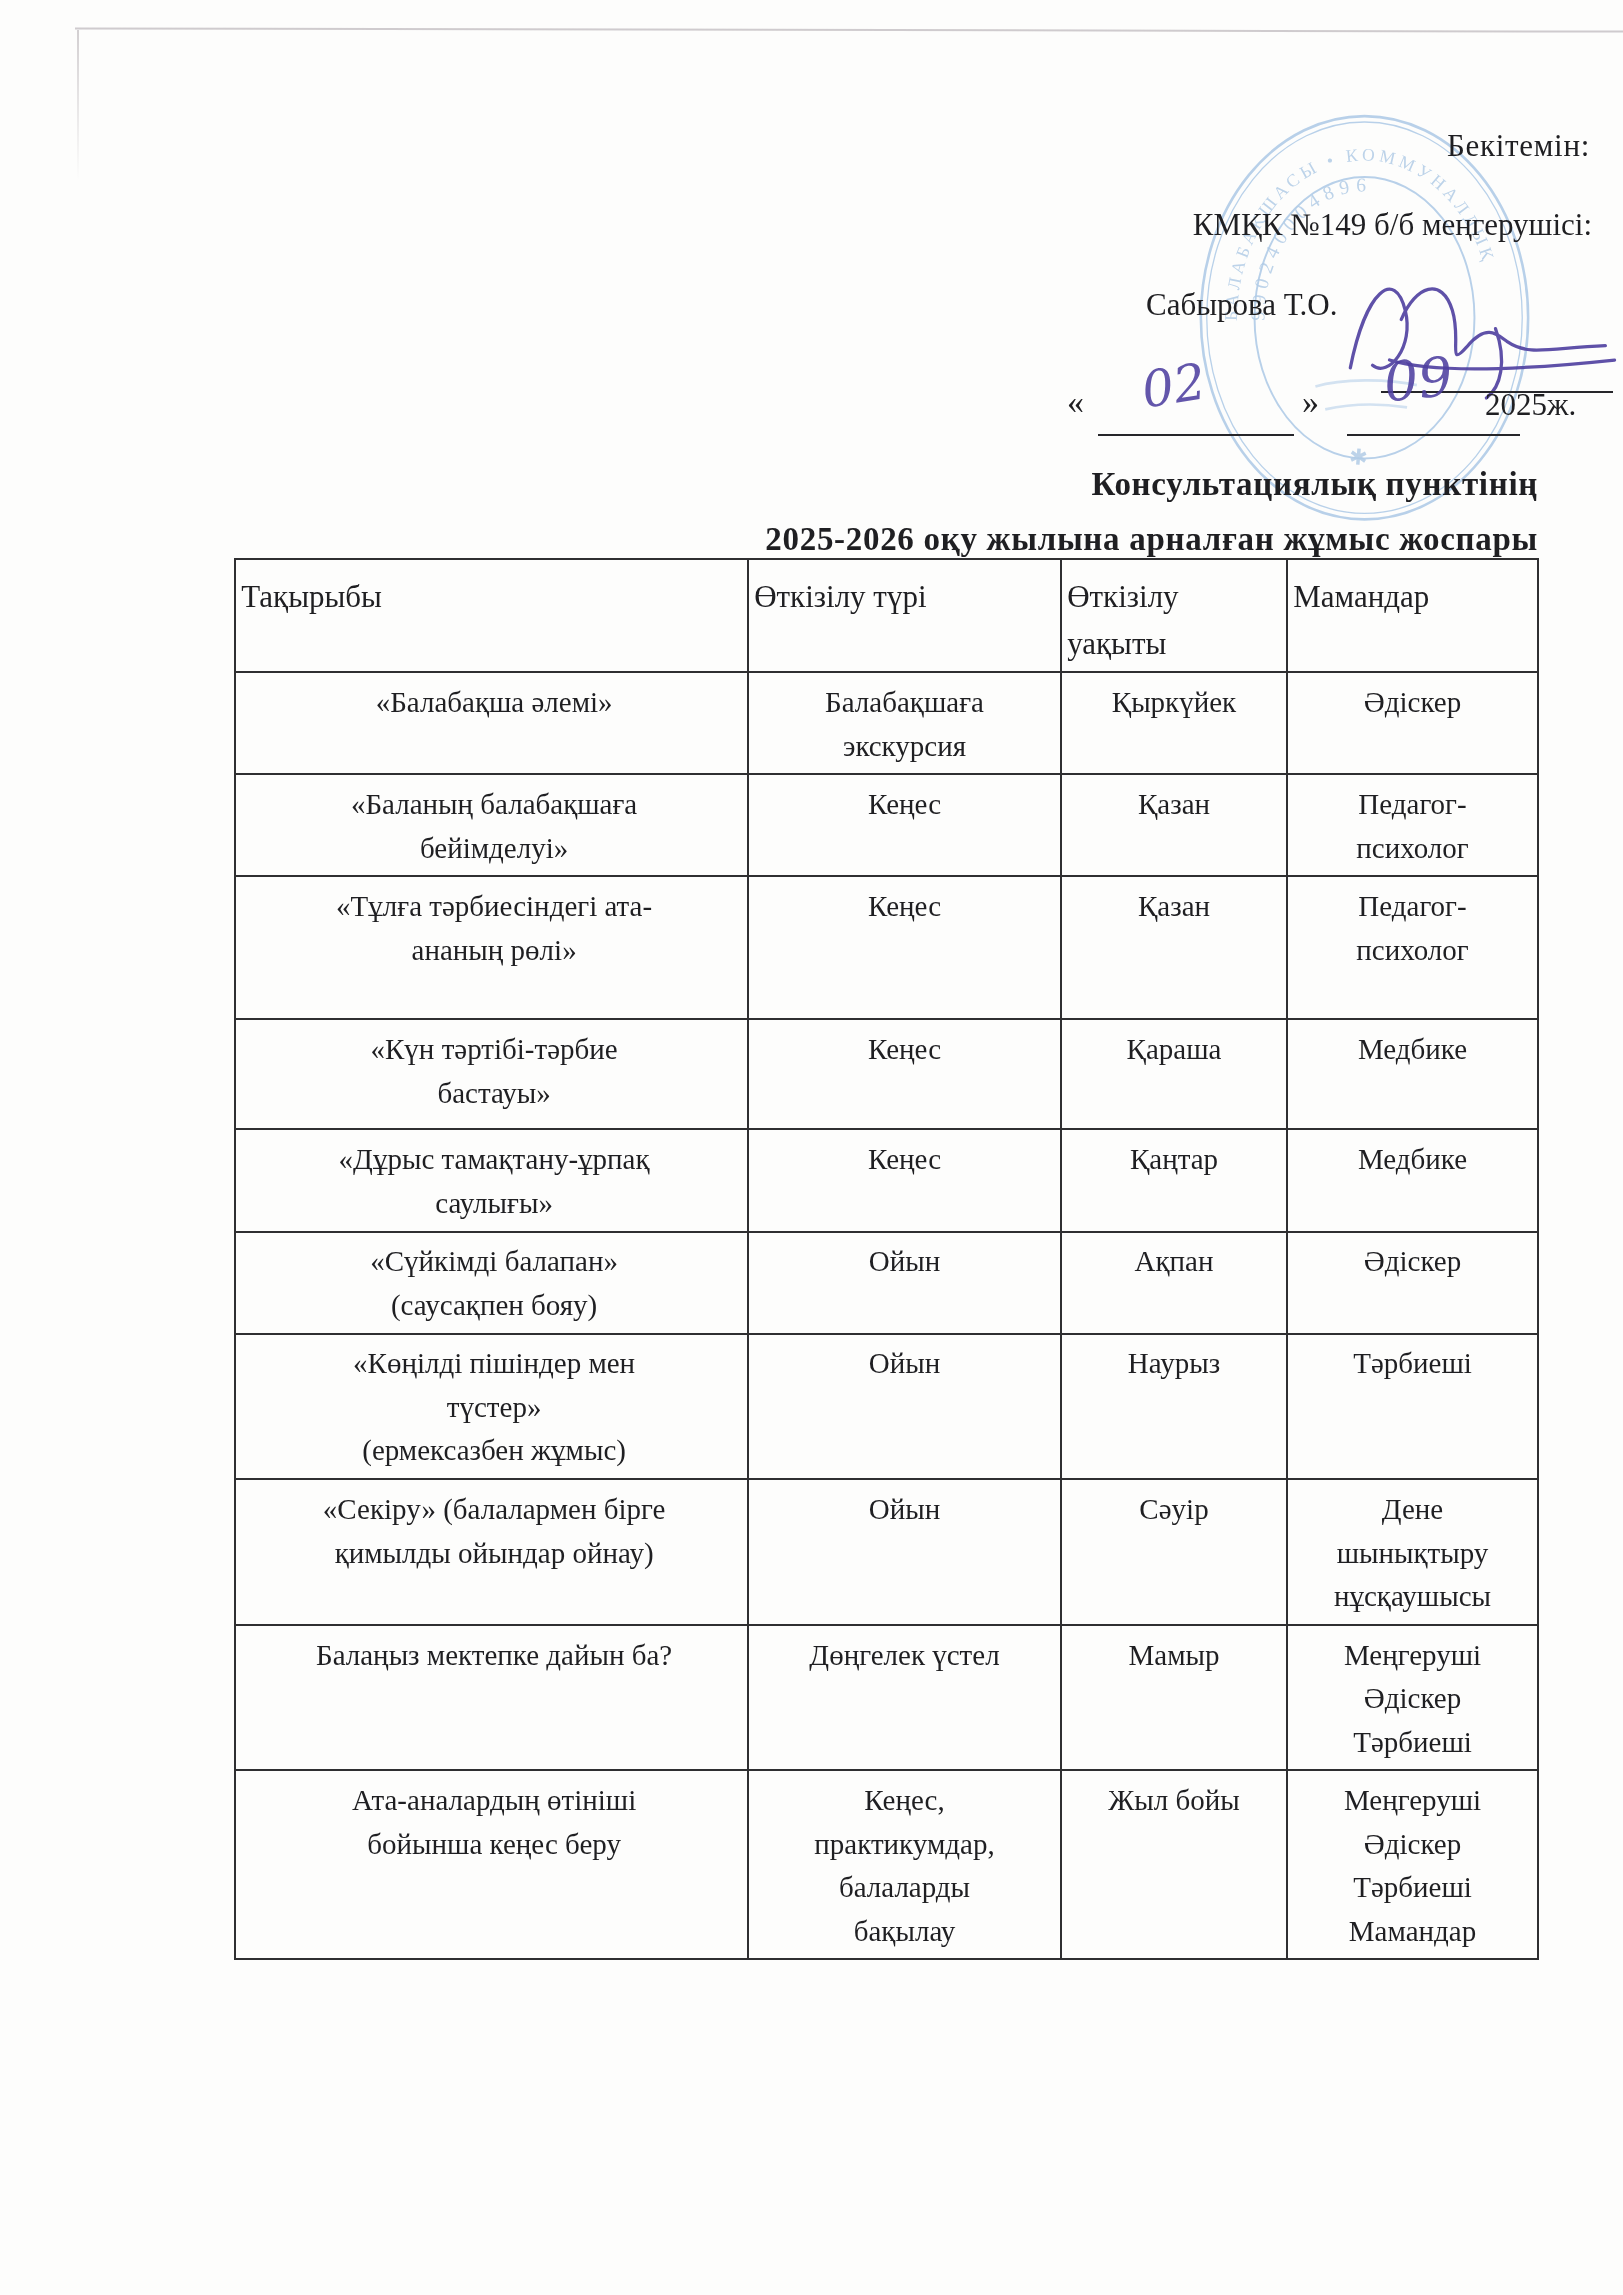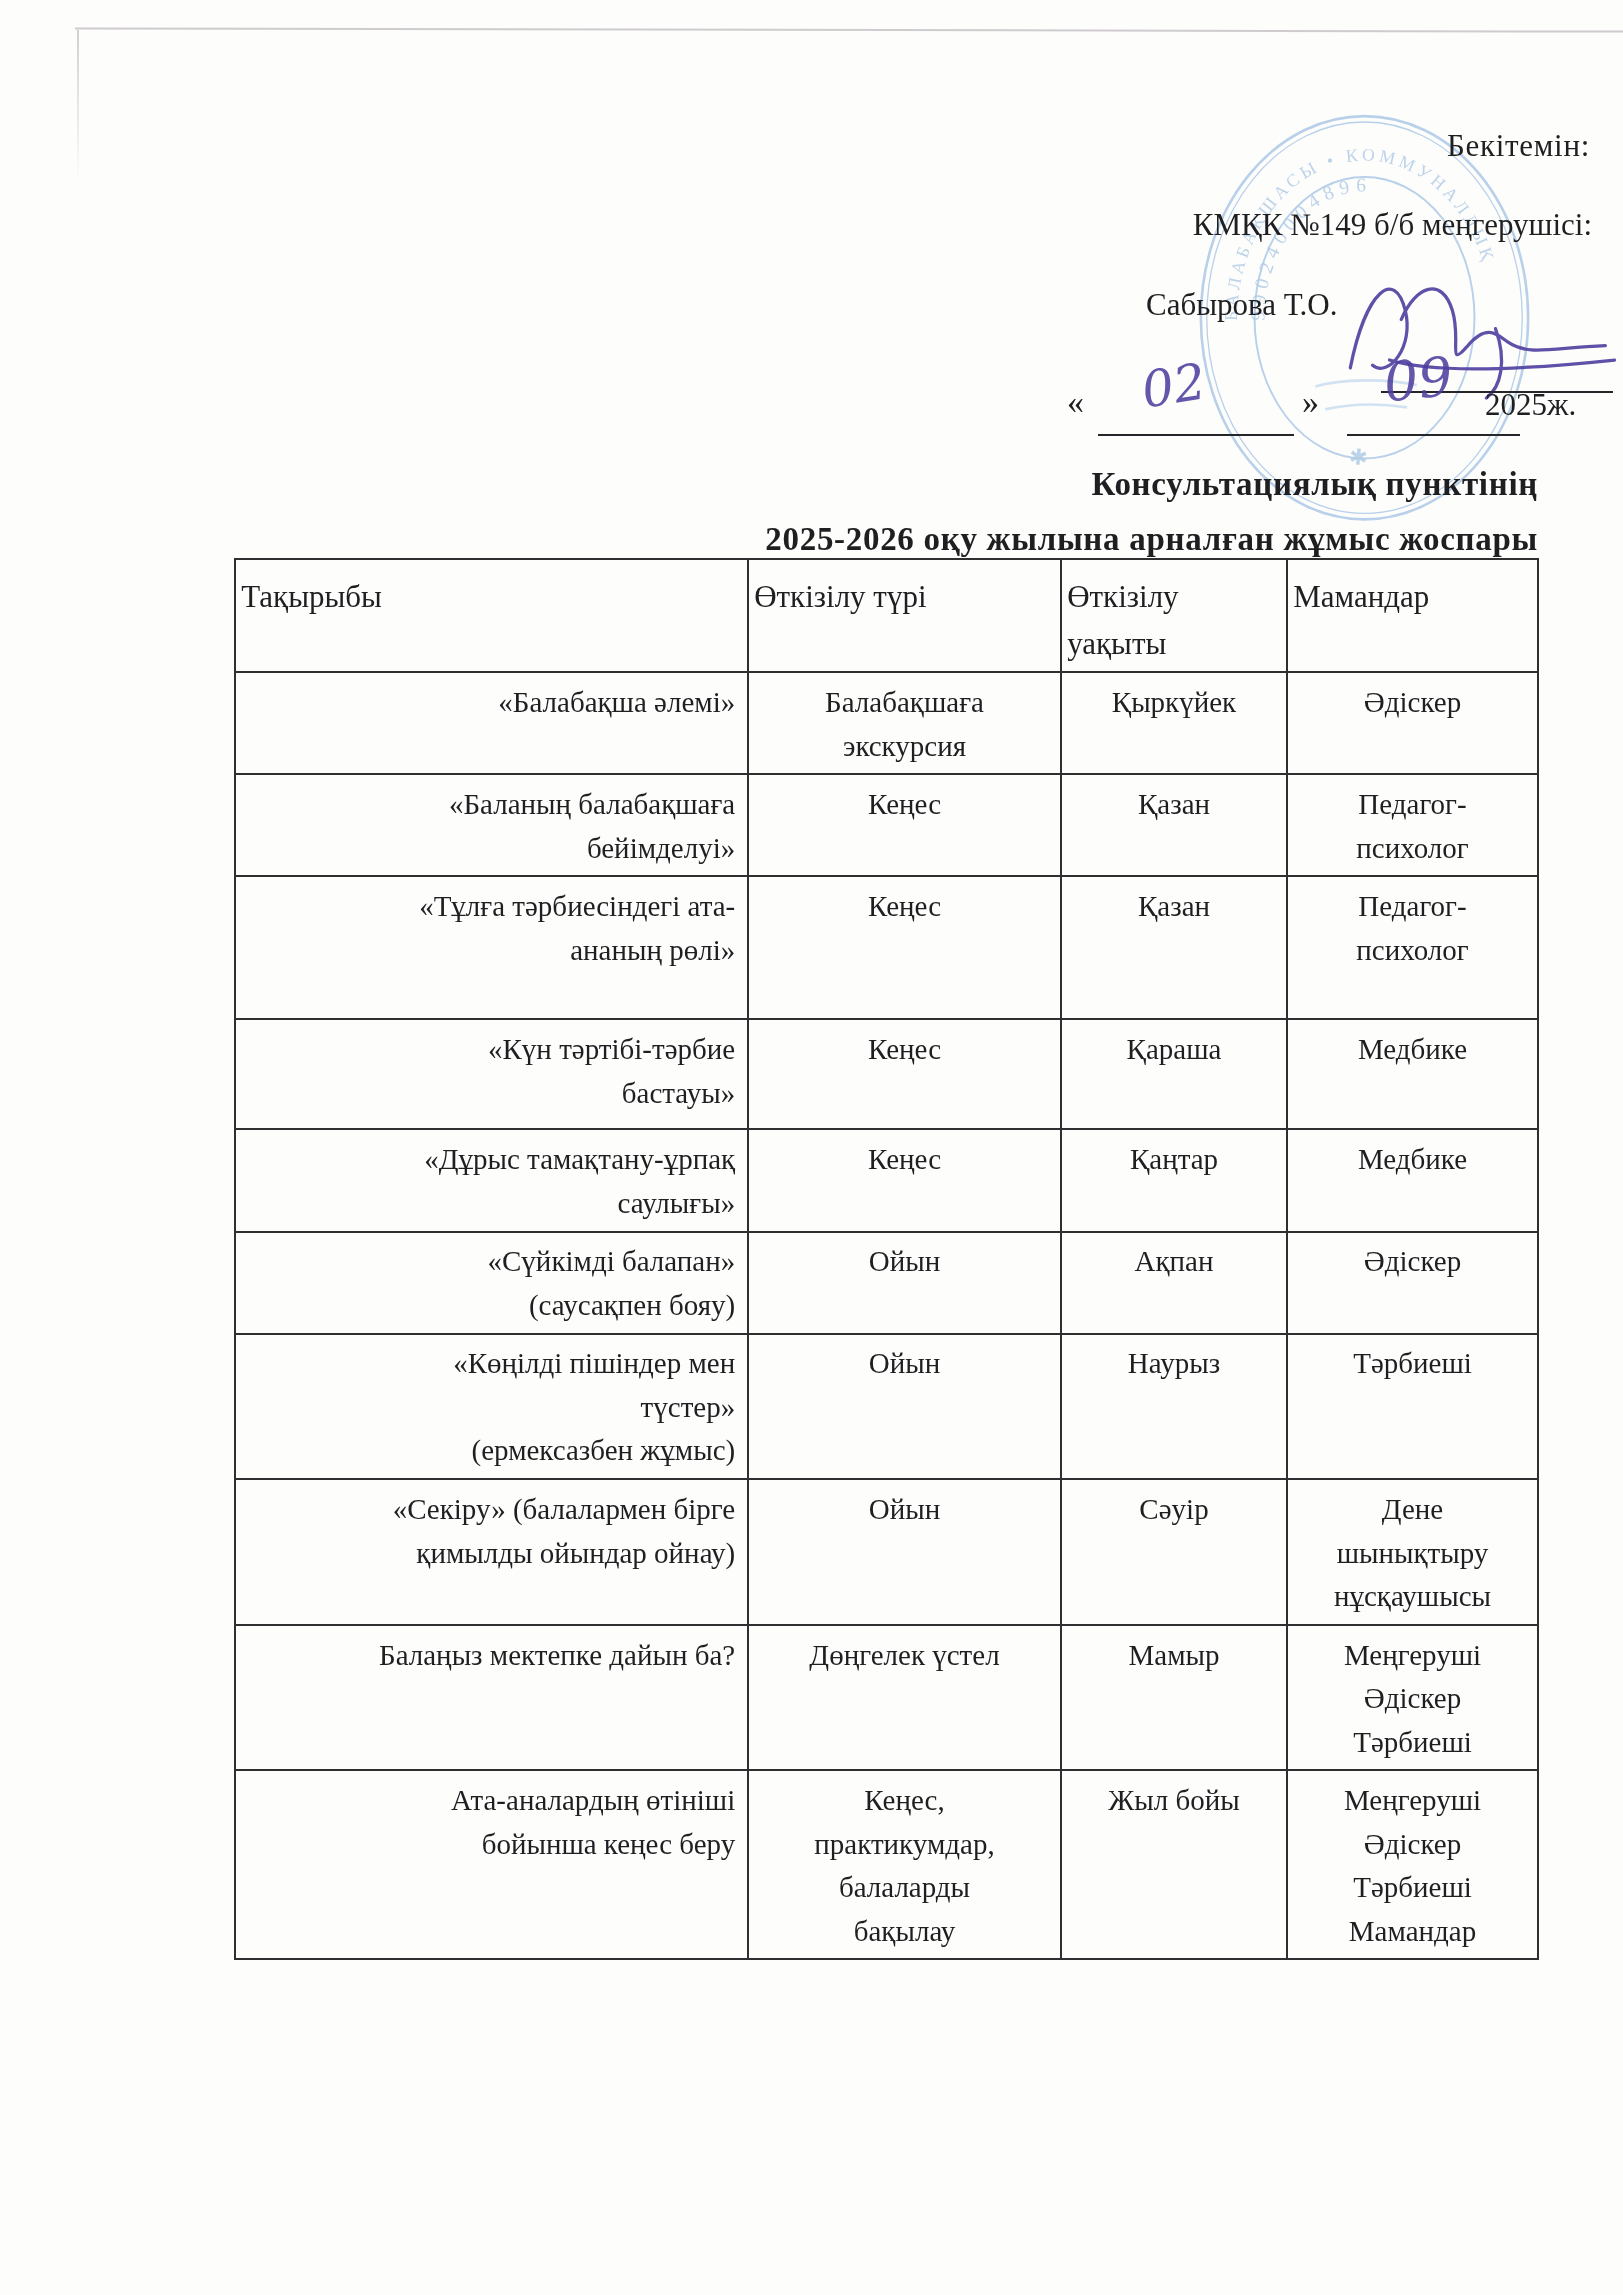--- a/index.html
+++ b/index.html
@@ -49,21 +49,21 @@
     border:2.6px solid #2b2b2d;}
   table.plan th,table.plan td{
     border:2px solid #2f2f31;
     vertical-align:top;
     font-size:29px;
     line-height:1.5;
     white-space:pre-line;
     overflow:hidden;
   }
   table.plan th{font-weight:normal;text-align:left;padding:14.4px 5.2px 3.9px 5.2px;font-size:31px;}
-  td.c-topic{text-align:right;padding:7.9px 11.8px 5.2px 17px;font-family:Liberation Serif, serif;}
+  td.c-topic{text-align:center;padding:7.9px 11.8px 5.2px 17px;font-family:Liberation Serif, serif;}
   td.c-mid{text-align:center;padding:7.9px 5.2px 5.2px 5.2px;}
   tr.rh-head{height:88px;} tr.rh-0{height:90px;} tr.rh-1{height:88px;padding-left:48px;}
   tr.rh-2{height:143px;} tr.rh-3{height:110px;} tr.rh-4{height:94px;}
   tr.rh-5{height:90px;} tr.rh-6{height:90px;} tr.rh-7{height:145px;}
   tr.rh-8{height:144px;} tr.rh-9{height:106px;} tr.rh-10{height:175px;}
 </style>
 </head>
 <body>
 
 <div class="page">

